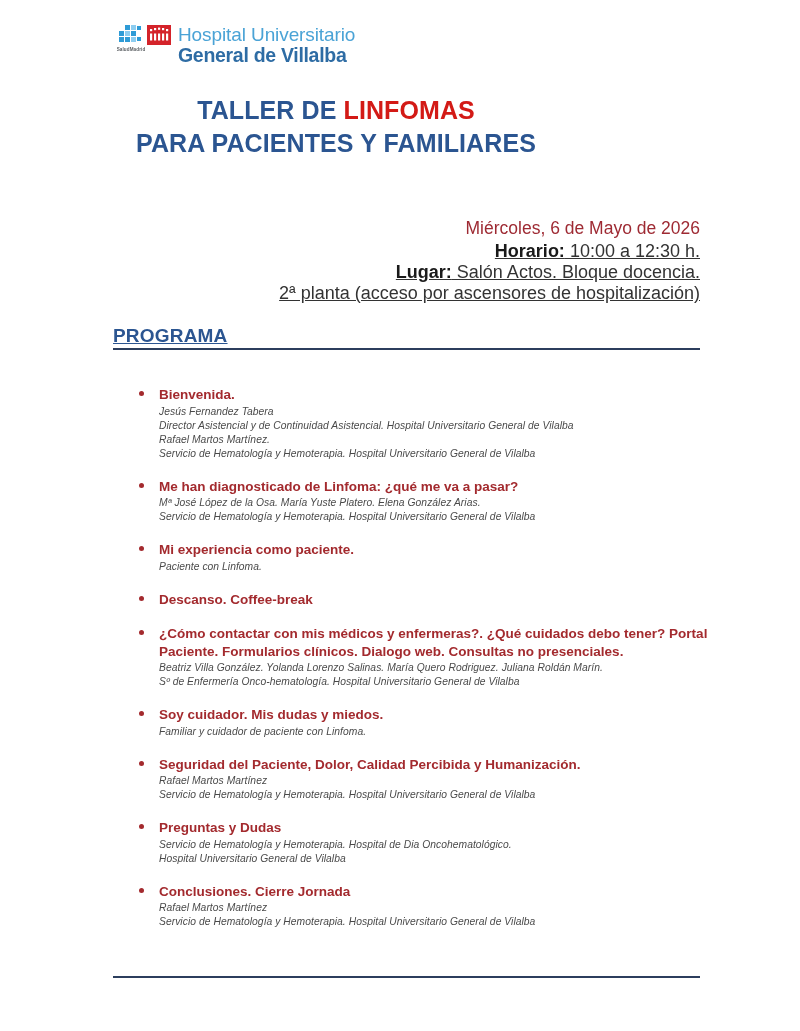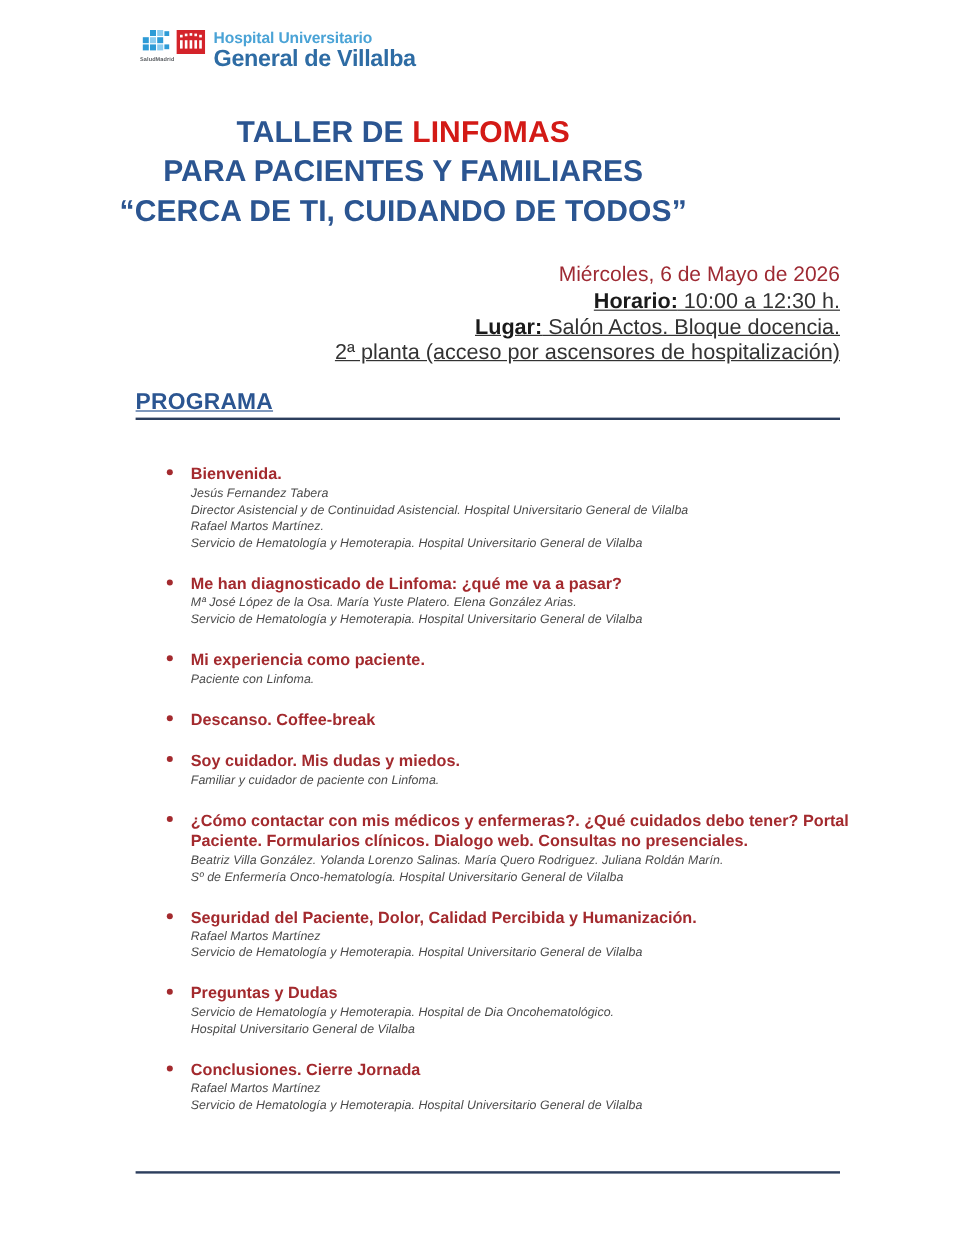--- a/index.html
+++ b/index.html
@@ -54,25 +54,26 @@
     width: 24px;
     height: 22px;
     margin-left: 2px;
     margin-top: 1px;
   }
   .hospital-name {
     line-height: 1;
     padding-top: 1px;
   }
   .hosp-line1 {
-    font-size: 13px;
+    font-size: 19px;
     color: #4aa3d6;
     letter-spacing: -0.1px;
-    font-weight: bold;
-    white-space: nowrap;
+    font-weight: normal;
+    white-space: nowrap;
+    text-align: right;
   }
   .hosp-line2 {
     font-size: 19.5px;
     color: #2e6ca4;
     font-weight: bold;
     letter-spacing: -0.3px;
     white-space: nowrap;
     margin-top: 2px;
   }
 
@@ -219,21 +220,20 @@
   </div>
   <div class="hospital-name">
     <div class="hosp-line1">Hospital Universitario</div>
     <div class="hosp-line2">General de Villalba</div>
   </div>
 </div>
 
 <div id="title-block">
   <div class="title-line"><span>TALLER DE </span><span class="title-accent">LINFOMAS</span></div>
   <div class="title-line">PARA PACIENTES Y FAMILIARES</div>
-  <div class="title-line">“CERCA DE TI, CUIDANDO DE TODOS”</div>
 </div>
 
 <div id="event-block">
   <div class="event-date">Miércoles, 6 de Mayo de 2026</div>
   <div class="event-line"><b>Horario:</b><span> 10:00 a 12:30 h.</span></div>
   <div class="event-line"><b>Lugar:</b><span> Salón Actos. Bloque docencia.</span></div>
   <div class="event-line">2ª planta (acceso por ascensores de hospitalización)</div>
 </div>
 
 <div id="programa-heading">PROGRAMA</div>
@@ -277,39 +277,39 @@
       </div>
       <div class="item-body">
         <div class="item-title">Descanso. Coffee-break</div>
       </div>
     </div>
     <div class="program-item">
       <div class="bullet">
         <span></span>
       </div>
       <div class="item-body">
-        <div class="item-title">Soy cuidador. Mis dudas y miedos.</div>
-        <div class="item-sub">Familiar y cuidador de paciente con Linfoma.</div>
-      </div>
-    </div>
-    <div class="program-item">
-      <div class="bullet">
-        <span></span>
-      </div>
-      <div class="item-body">
         <div class="item-title">¿Cómo contactar con mis médicos y enfermeras?. ¿Qué cuidados debo tener? Portal Paciente. Formularios clínicos. Dialogo web. Consultas no presenciales.</div>
         <div class="item-sub">Beatriz Villa González. Yolanda Lorenzo Salinas. María Quero Rodriguez. Juliana Roldán Marín.</div>
         <div class="item-sub">Sº de Enfermería Onco-hematología. Hospital Universitario General de Vilalba</div>
       </div>
     </div>
     <div class="program-item">
       <div class="bullet">
         <span></span>
       </div>
       <div class="item-body">
+        <div class="item-title">Soy cuidador. Mis dudas y miedos.</div>
+        <div class="item-sub">Familiar y cuidador de paciente con Linfoma.</div>
+      </div>
+    </div>
+    <div class="program-item">
+      <div class="bullet">
+        <span></span>
+      </div>
+      <div class="item-body">
         <div class="item-title">Seguridad del Paciente, Dolor, Calidad Percibida y Humanización.</div>
         <div class="item-sub">Rafael Martos Martínez</div>
         <div class="item-sub">Servicio de Hematología y Hemoterapia. Hospital Universitario General de Vilalba</div>
       </div>
     </div>
     <div class="program-item">
       <div class="bullet">
         <span></span>
       </div>
       <div class="item-body">

